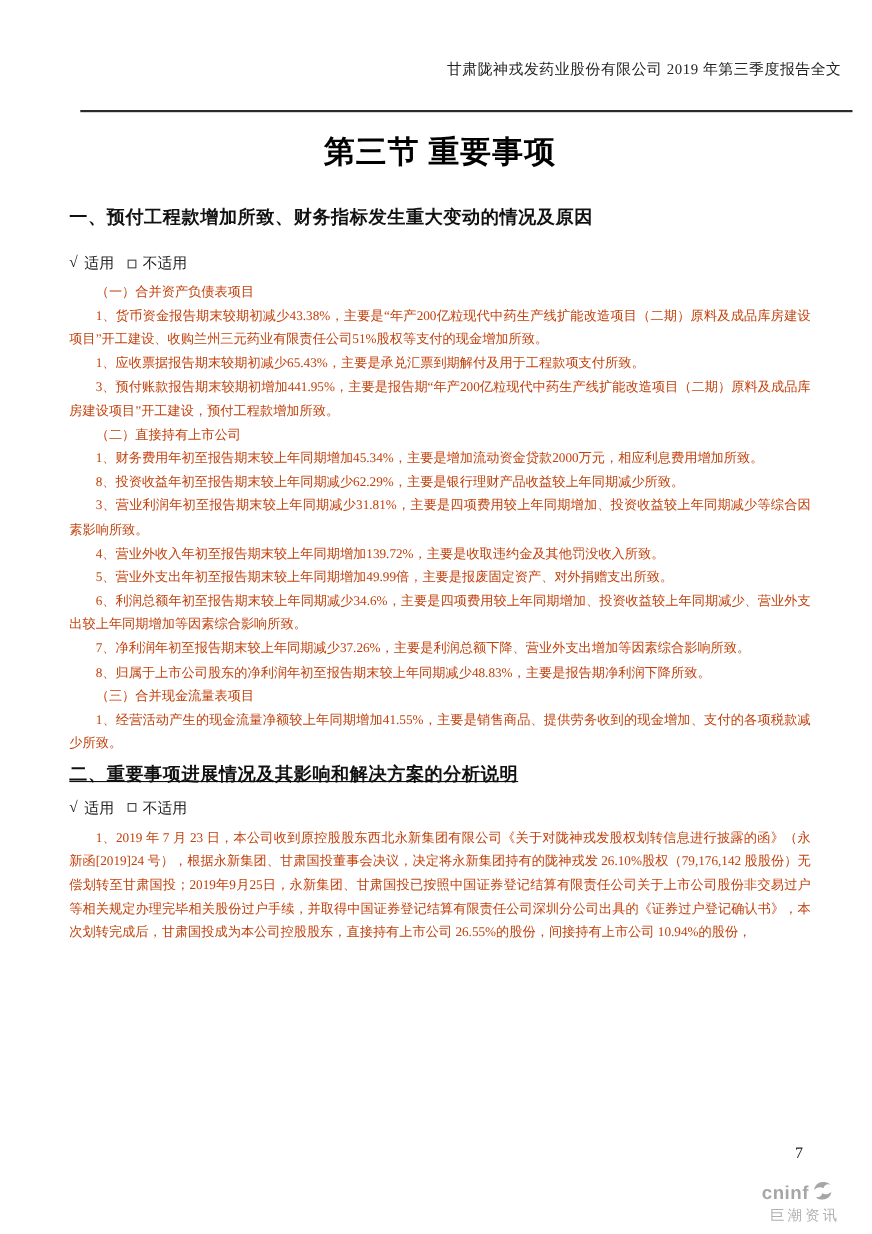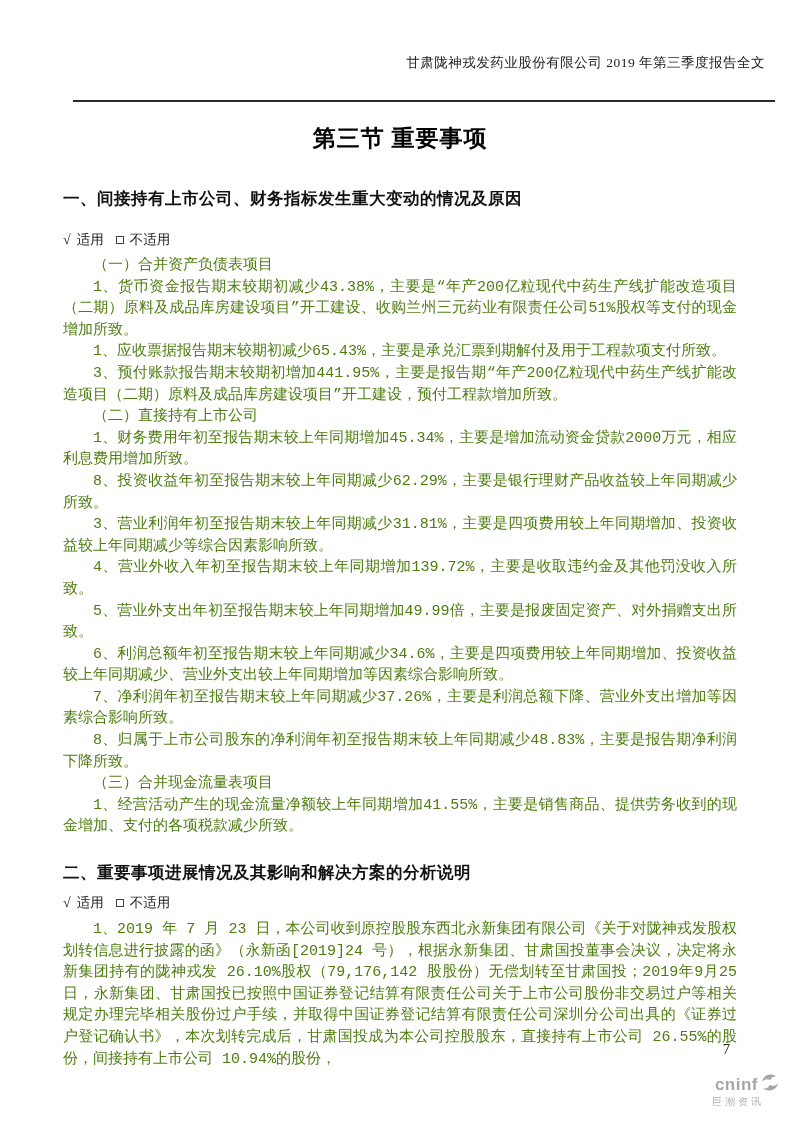--- a/index.html
+++ b/index.html
@@ -19,94 +19,93 @@
     display: flex; align-items: center; justify-content: flex-end;
     padding-bottom: 3px; padding-right: 10px;
     font-size: 13.5px; color: #222; letter-spacing: 0.5px; margin-top: 29px;
   }
 
   .content { position: absolute; top: 75px; left: 63px; width: 674px; }
 
   .doc-title {
     margin-top: 51px;
     text-align: center;
-    font-size: 23px; font-weight: bold; color: #000;
+    font-size: 28px; font-weight: bold; color: #000;
     line-height: 26px; letter-spacing: 1px;
     font-family: "Liberation Serif", "DejaVu Serif", serif;
   }
 
   .sec-heading {
     font-family: "Liberation Sans", "DejaVu Sans", sans-serif;
     font-size: 16.5px; font-weight: bold; color: #111;
     line-height: 20px; letter-spacing: 0.5px;
   }
   .sec-heading.first { margin-top: 36px; }
-  .sec-heading.second { margin-top: 24px; }
+  .sec-heading.second { margin-top: 7px; text-decoration: underline; }
 
   .applicable-row {
     font-size: 13.5px; color: #222; line-height: 15px;
     display: flex; align-items: center;
   }
   .applicable-row.first { margin-top: 24px; }
   .applicable-row.second { margin-top: 13px; }
   .applicable-row .check { margin-right: 6px; font-size: 14px; }
   .applicable-row .box {
     display: inline-block; width: 8px; height: 8px;
     border: 1px solid #444; margin: 0 6px 0 12px;
   }
 
   .body-text p {
-    font-size: 15px; line-height: 21.6px;
+    font-size: 12px; line-height: 21.6px;
     text-align: justify; text-indent: 2em;
-    color: #4d7c0f;
-    font-family: Liberation Mono, monospace;
+    color: #c2410c;
   }
   .body-text.sec1 { margin-top: 8px; }
   .body-text.sec2 { margin-top: 9px; }
 
   .page-number {
     position: absolute; top: 1041px; right: 63px;
     font-size: 14.5px; color: #222;
   }
 
   .cninfo-logo {
     position: absolute; top: 1073px; right: 13px;
     width: 110px; text-align: right;
     color: #a9a9a9; line-height: 1;
     font-family: "Liberation Sans", "DejaVu Sans", sans-serif;
   }
   .cninfo-logo .brand-row {
-    display: flex; align-items: center; justify-content: flex-end;
+    display: flex; align-items: center; justify-content: center;
   }
   .cninfo-logo .brand {
     font-size: 17px; font-weight: bold; letter-spacing: 0.5px; color: #a6a6a6;
   }
   .cninfo-logo .swirl { margin-left: 2px; }
   .cninfo-logo .subtitle {
-    font-size: 10px; letter-spacing: 3px; margin-top: 2px; margin-right: 16px; color: #b0b0b0;
+    font-size: 13px; letter-spacing: 3px; margin-top: 2px; margin-right: 16px; color: #b0b0b0;
   }
   .cninfo-logo .url {
     font-size: 10.5px; margin-top: 16px; color: #a6a6a6; letter-spacing: 0.2px;
   }
 </style>
 </head>
 <body>
 
 <div class="page">
 
   <div class="page-header">
     <span>甘肃陇神戎发药业股份有限公司 2019 年第三季度报告全文</span>
   </div>
 
   <div class="content">
 
     <h1 class="doc-title">第三节 重要事项</h1>
 
     <section>
-      <h2 class="sec-heading first">一、间接持有上市公司、财务指标发生重大变动的情况及原因</h2>
+      <h2 class="sec-heading first">一、预付工程款增加所致、财务指标发生重大变动的情况及原因</h2>
 
       <div class="applicable-row first">
         <span class="check">√</span>
         <span>适用</span>
         <span class="box"></span>
         <span>不适用</span>
       </div>
 
       <div class="body-text sec1">
         <p>（一）合并资产负债表项目</p>

